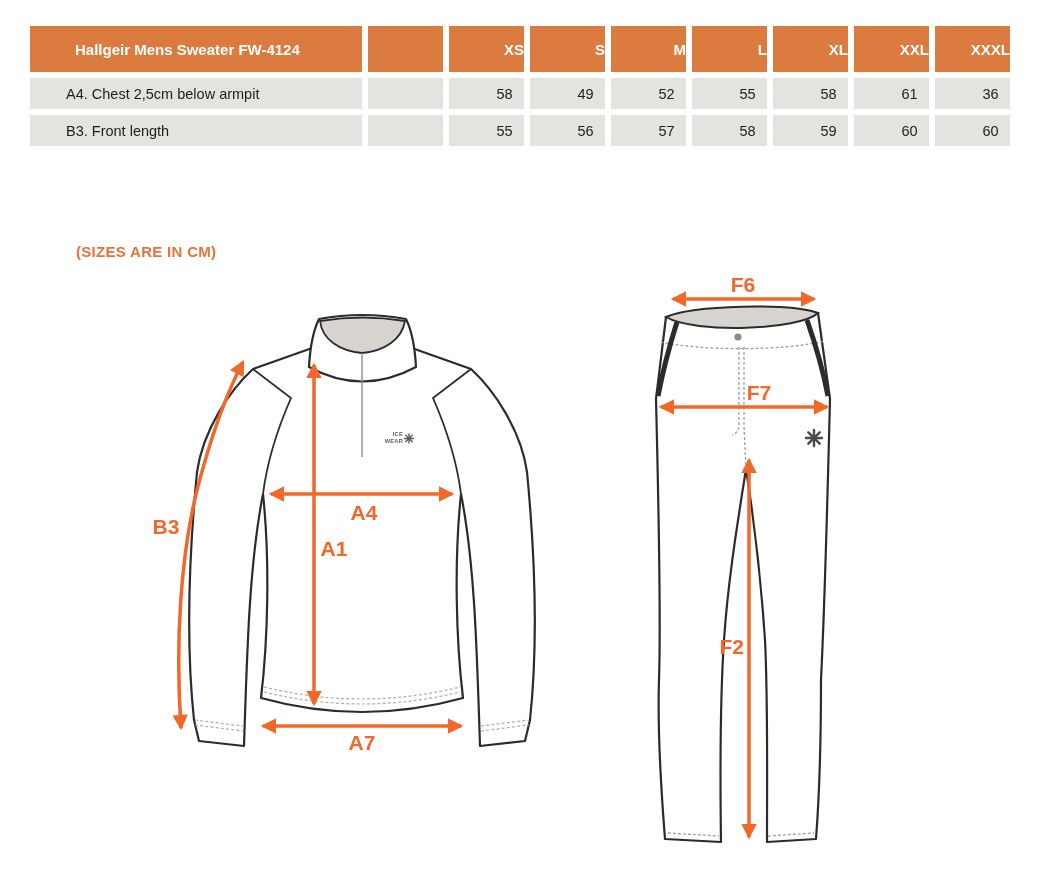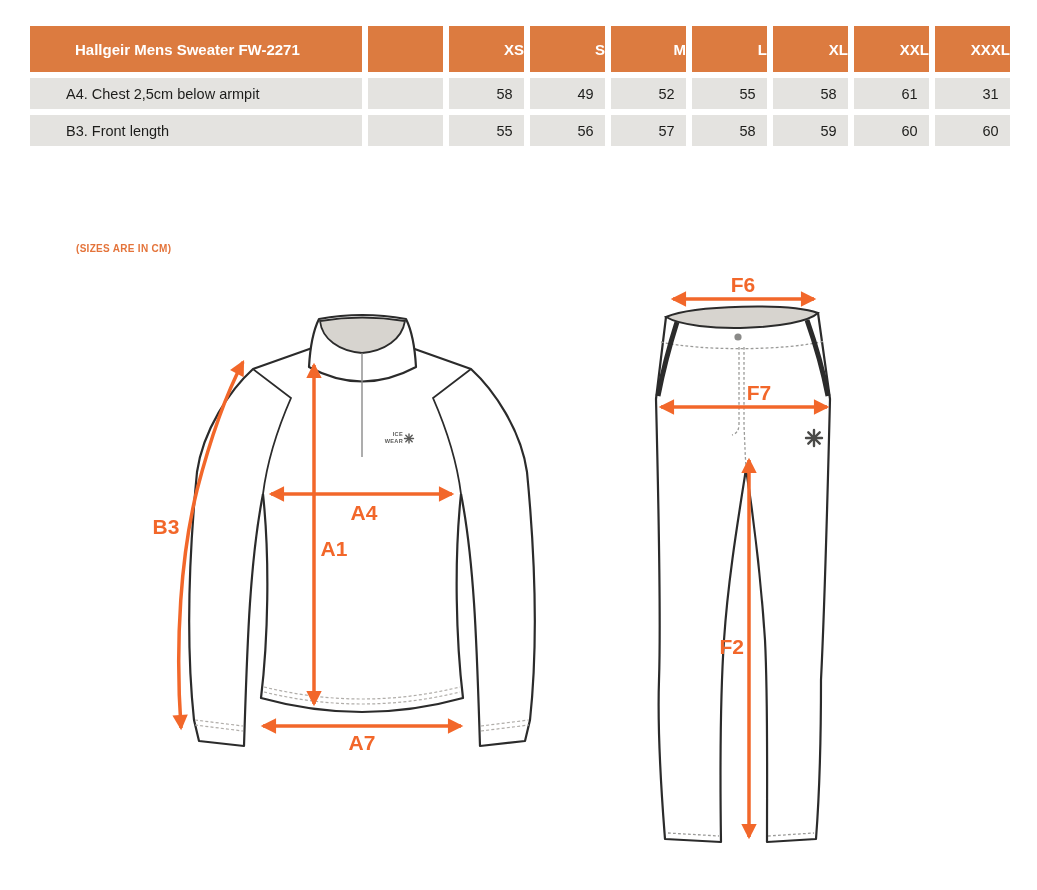--- a/index.html
+++ b/index.html
@@ -23,21 +23,21 @@
   .size-table td{
     height:31px; font-size:14.5px; color:#1d1d1b;
     text-align:center; vertical-align:middle;
   }
   .size-table td.label-cell{ text-align:left; padding-left:45px; }
   .size-table tr.dark td{ background:#cbcac6; }
   .size-table tr.light td{ background:#e4e3e0;padding-left:36px; }
 
   .sizes-note{
     position:absolute; left:76px; top:243px;
-    font-size:10px; font-weight:bold; color:#e4743b; letter-spacing:.3px;
+    font-size:15px; font-weight:bold; color:#e4743b; letter-spacing:.3px;
   }
 
   svg.diagrams{ position:absolute; left:0; top:0; }
   svg .outline{ fill:#ffffff; stroke:#2b2b2b; stroke-width:2.2; stroke-linejoin:round; }
   svg .seam{ fill:none; stroke:#2b2b2b; stroke-width:1.8; }
   svg .stitch{ fill:none; stroke:#b0ada9; stroke-width:1.2; stroke-dasharray:3 2.2; }
   svg .stitch2{ fill:none; stroke:#9a9a98; stroke-width:1.3; stroke-dasharray:2.8 2.2; }
   svg .arrow{ fill:none; stroke:#f2672a; stroke-width:3.5; }
   svg .mlabel{ fill:#f2672a; font-family:"Liberation Sans",sans-serif; font-size:21px; font-weight:bold; }
   svg .logotxt{ fill:#5a5a58; font-family:"Liberation Sans",sans-serif; font-size:5.6px; font-weight:bold; letter-spacing:.3px; }
@@ -54,40 +54,40 @@
         <col class="c-size">
         <col class="c-size">
       <col class="c-size">
         <col class="c-size">
         <col class="c-size">
         <col class="c-size">
         <col class="c-size">
     </colgroup>
     <tbody>
         <tr>
-      <th class="title-cell">Hallgeir Mens Sweater FW-2271</th>
+      <th class="title-cell">Hallgeir Mens Sweater FW-4124</th>
       <th></th>
       <th>XS</th>
       <th>S</th>
       <th>M</th>
       <th>L</th>
       <th>XL</th>
       <th>XXL</th>
       <th>XXXL</th>
     </tr>
     <tr class="light">
       <td class="label-cell">A4. Chest 2,5cm below armpit</td>
       <td></td>
       <td>58</td>
       <td>49</td>
       <td>52</td>
       <td>55</td>
       <td>58</td>
       <td>61</td>
-      <td>31</td>
+      <td>36</td>
     </tr>
     <tr class="light">
       <td class="label-cell">B3. Front length</td>
       <td></td>
       <td>55</td>
       <td>56</td>
       <td>57</td>
       <td>58</td>
       <td>59</td>
       <td>60</td>

